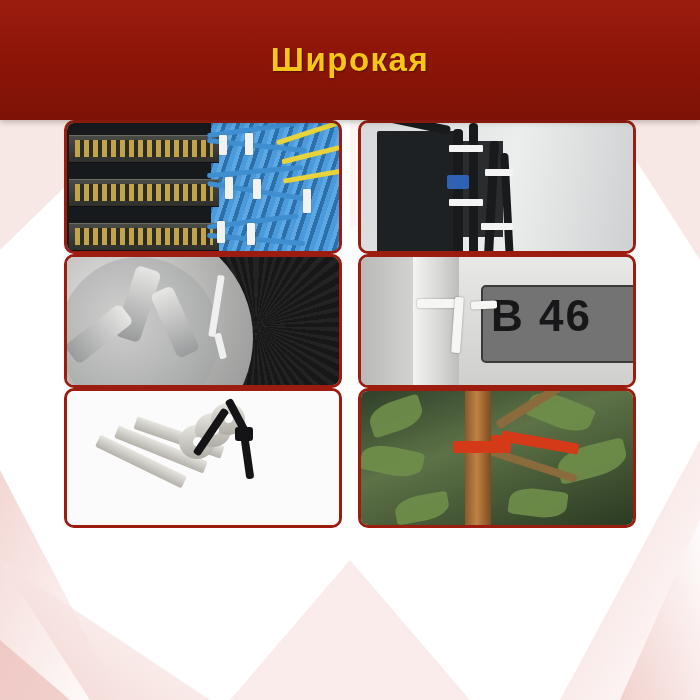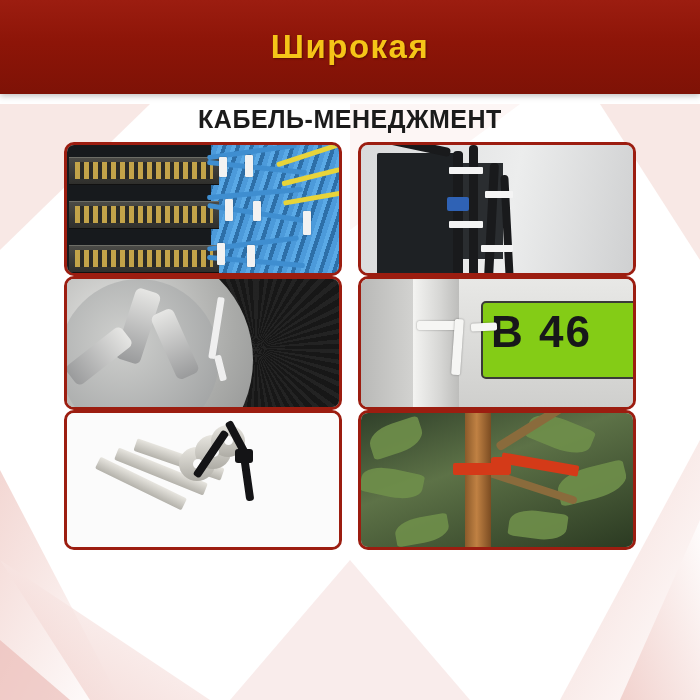--- a/index.html
+++ b/index.html
@@ -20,21 +20,21 @@
     position: absolute;
     inset: 0;
     background: #ffffff;
     z-index: 0;
   }
 
   
   #header {
     position: relative;
     z-index: 3;
-    height: 94px;
+    height: 120px;
     background: linear-gradient(180deg, #9c1d10 0%, #8d1508 45%, #7e1206 100%);
     display: flex;
     flex-direction: column;
     align-items: center;
     justify-content: center;
     box-shadow: 0 2px 6px rgba(0,0,0,0.25);
   }
   #header-line1 {
     color: #f5c518;
     font-size: 33px;
@@ -157,22 +157,22 @@
     position:absolute; background: linear-gradient(180deg,#e6e6e4,#9a9b9c);
     border-radius:6px;
   }
   .p3-tie { position:absolute; background:#efefef; border-radius:2px; }
 
   
   .p4-bg { position:absolute; inset:0; background:linear-gradient(180deg,#e8e8e6,#cfcfcd); }
   .p4-post { position:absolute; left:52px; top:0; width:46px; height:134px; background:linear-gradient(90deg,#f4f4f2,#d6d6d4 60%,#bdbdbb); }
   .p4-dark { position:absolute; left:0; top:0; width:52px; height:134px; background:linear-gradient(90deg,#b9b9b7,#d2d2d0); }
   .p4-plate {
-    position:absolute; left:120px; top:22px; width:172px; height:74px;
-    background:#84cc16; border:2px solid #3a3a38; border-radius:5px;
+    position:absolute; left:120px; top:28px; width:172px; height:74px;
+    background:#737373; border:2px solid #3a3a38; border-radius:5px;
   }
   .p4-plate-text {
     position:absolute; left:8px; top:4px; font-size:44px; font-weight:bold;
     color:#17171a; font-family:"Liberation Sans", sans-serif; letter-spacing:2px;
   }
   .p4-tie { position:absolute; background:#f6f6f4; border-radius:2px; box-shadow:0 0 2px rgba(0,0,0,0.4); }
 
   
   .p5-bg { position:absolute; inset:0; background:#fbfbfb; }
   .p5-key {
@@ -226,21 +226,20 @@
   </svg>
 </div>
 
 <div id="header">
   <div id="header-line1">Широкая</div>
 </div>
 
 <div id="content">
 
   <div class="section">
-    <div class="section-title">КАБЕЛЬ-МЕНЕДЖМЕНТ</div>
     <div class="photo-row">
 
       <div class="photo">
         <div class="inner">
           <div class="pp-bg"></div>
 
           <div class="blue-bundle"></div>
 
           <div class="pp-panel" style="top:12px;">
             <div class="pp-ports"></div>

